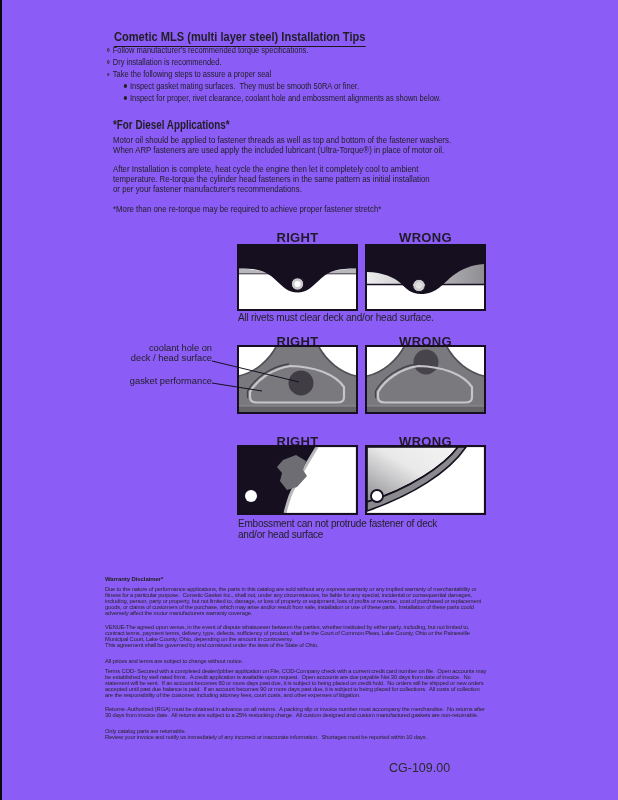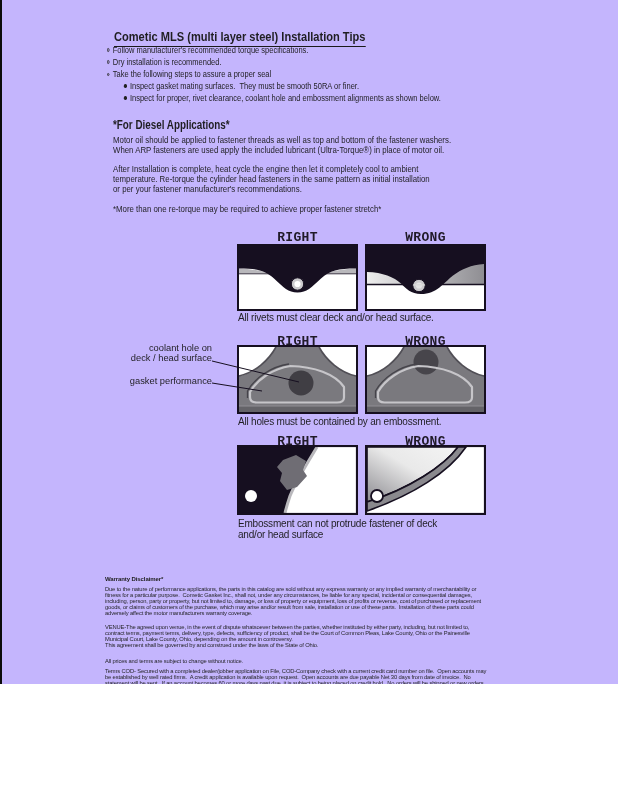--- a/index.html
+++ b/index.html
@@ -1,38 +1,38 @@
 <!DOCTYPE html>
 <html><head>
 <meta charset="utf-8">
 <style>
   * { margin:0; padding:0; box-sizing:border-box; }
   html,body { width:618px; height:800px; }
   body { background:#ffffff; font-family:"Liberation Sans", sans-serif; color:#1f1e22; }
-  .page { position:relative; width:618px; height:684px; background:#c4b5fd; overflow:hidden; }
+  .page { position:relative; width:618px; height:800px; background:#8b5cf6; overflow:hidden; }
   .abs { position:absolute; }
   .cx { transform:scaleX(0.82); transform-origin:left top; }
   .cx80 { transform:scaleX(0.80); transform-origin:left top; }
 
   .title { font-size:13.5px; font-weight:bold; border-bottom:1.5px solid #1a1a1a;
            padding-bottom:2px; white-space:pre; letter-spacing:0; }
 
   .tips { font-size:9.4px; line-height:12.1px; }
   .tip { white-space:pre; }
   .tip .oc { display:inline-block; width:3.2px; height:3.2px; border:1px solid #2a2a2a;
              border-radius:50%; margin-right:4px; vertical-align:1.5px; }
   .tip .fc { display:inline-block; width:3.6px; height:3.6px; background:#222;
              border-radius:50%; margin-right:4px; vertical-align:1.5px; }
   .tip.sub { margin-left:21px; }
 
   .h2 { font-size:12px; font-weight:bold; white-space:pre; }
   .para { font-size:9.8px; line-height:10.2px; white-space:pre; }
 
   .diag-label { font-size:13px; font-weight:bold; letter-spacing:0.3px;
-                text-align:center; width:121px; color:#201a28;font-family:Liberation Mono, monospace; }
+                text-align:center; width:121px; color:#201a28; }
   .caption { font-size:10px; font-weight:500; letter-spacing:-0.2px; white-space:pre; line-height:10px; }
   .ann { font-size:9.3px; line-height:9.8px; text-align:right; white-space:pre; width:114px; }
 
   .legal { font-size:5.8px; line-height:6px; letter-spacing:-0.15px; white-space:pre; color:#26262a; }
   .legal-h { font-size:6px; font-weight:bold; letter-spacing:-0.1px; white-space:pre; color:#222; }
 
   .footer-code { font-size:12.5px; color:#2a2a2a; }
   .edge { background:#0b0b0b; }
   svg { display:block; }
 </style>
@@ -129,21 +129,20 @@
     <path d="M10.5,53 L10.5,46 C18,33 34,21.5 52,19" stroke="#45434a" stroke-width="1.3" fill="none"></path>
     <path d="M13,52 L13,47 C20,34.5 36,23.5 53.5,21 C77,21.5 98,29 107,42 L107,52.5 C107,56 104.5,57.5 100,57.5 L19.5,57.5 C15.5,57.5 13,55.5 13,52 Z" fill="none" stroke="#c6c5c9" stroke-width="2.2"></path>
     <rect x="1" y="1" width="119" height="67" fill="none" stroke="#160f20" stroke-width="2"></rect>
   </svg>
 
   <svg class="abs" style="left:212px;top:357px;" width="92" height="38" viewBox="0 0 92 38">
     <line x1="0" y1="4" x2="87" y2="25" stroke="#160f20" stroke-width="1"></line>
     <line x1="0" y1="26" x2="50" y2="34" stroke="#160f20" stroke-width="1"></line>
   </svg>
 
-  <div class="abs caption" style="left:238px;top:417px;">All holes must be contained by an embossment.</div>
 
   <div class="abs diag-label" style="left:237px;top:434px;">RIGHT</div>
   <div class="abs diag-label" style="left:365px;top:434px;">WRONG</div>
 
   <svg class="abs" style="left:237px;top:445px;" width="121" height="70" viewBox="0 0 121 70">
     <rect x="0" y="0" width="121" height="70" fill="#ffffff"></rect>
     <path d="M2,2 L80,2 C71,17 59,36 53,51 C50.5,58.5 48.8,64.5 48,68 L2,68 Z" fill="#160f20"></path>
     <path d="M80,2 C71,17 59,36 53,51 C50.5,58.5 48.8,64.5 48,68" stroke="#b9b8bc" stroke-width="3" fill="none"></path>
     <path d="M46,15 L59,10 L69,16 L66,25 L70,31 L60,42 L50,45 L43,36 L45,28 L40,22 Z" fill="#6f6d74"></path>
     <circle cx="14" cy="51" r="6" fill="#ffffff"></circle>

